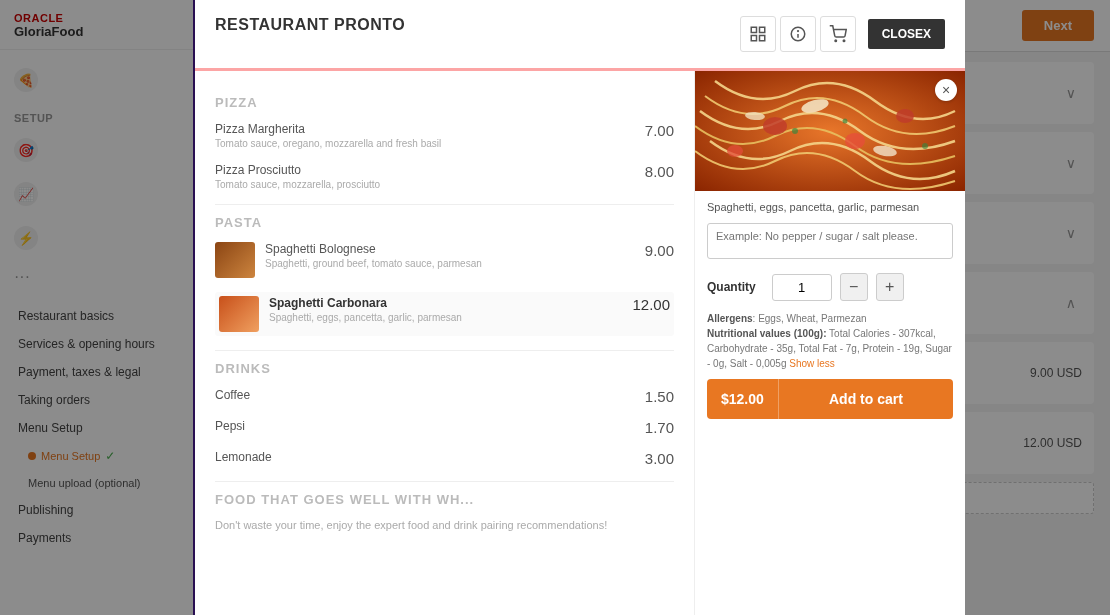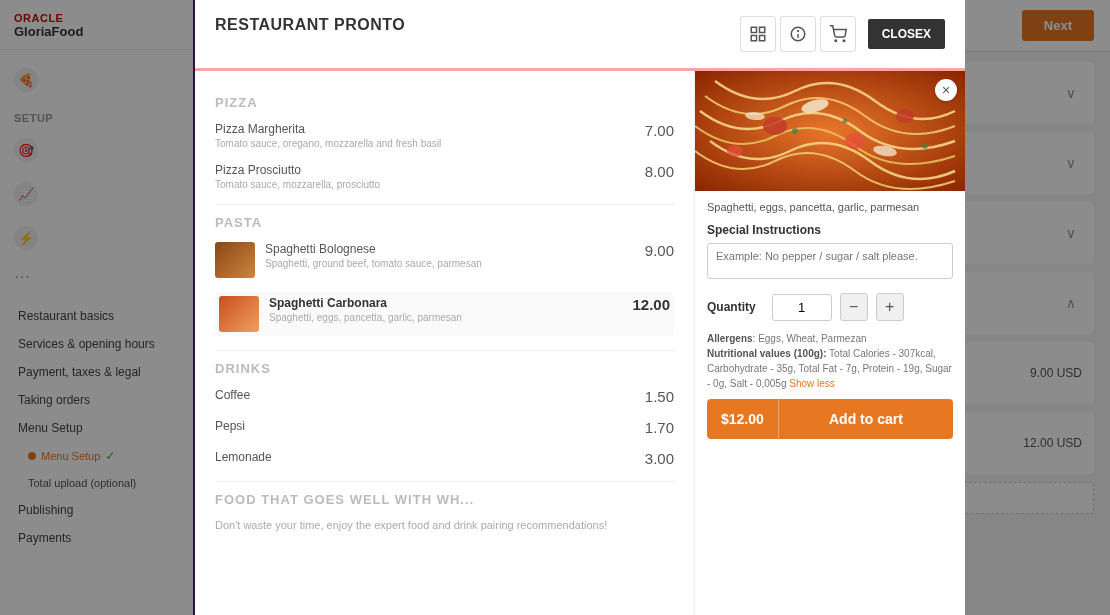--- a/index.html
+++ b/index.html
@@ -264,21 +264,21 @@
       background: #ddd;
       border-radius: 3px;
       flex-shrink: 0;
       overflow: hidden;
     }
     .menu-entry-info { flex: 1; }
     .menu-entry-name { font-size: 12px; color: #555; }
     .menu-entry-name.selected { color: #333; font-weight: bold; }
     .menu-entry-desc { font-size: 10px; color: #aaa; margin-top: 2px; }
     .menu-entry-price { font-size: 15px; color: #555; white-space: nowrap; }
-    .menu-entry-price.bold { font-weight: bold; color: #333; }
+    .menu-entry-price.bold { font-weight: normal; color: #333; }
     .divider { border: none; border-top: 1px solid #eee; margin: 10px 0; }
 
     
     .detail-panel {
       width: 270px;
       flex-shrink: 0;
       overflow-y: auto;
       padding: 0;
       position: relative;
     }
@@ -421,21 +421,21 @@
     <div class="sidebar-ellipsis">···</div>
   </div>
   <div class="sidebar-nav-item">Restaurant basics</div>
   <div class="sidebar-nav-item">Services &amp; opening hours</div>
   <div class="sidebar-nav-item">Payment, taxes &amp; legal</div>
   <div class="sidebar-nav-item">Taking orders</div>
   <div class="sidebar-nav-item">Menu Setup</div>
   <div class="sidebar-nav-item sub active">
     <span class="sidebar-dot"></span><span>Menu Setup</span><span class="sidebar-check">✓</span>
   </div>
-  <div class="sidebar-nav-item sub">Total upload (optional)</div>
+  <div class="sidebar-nav-item sub">Menu upload (optional)</div>
   <div class="sidebar-nav-item">Publishing</div>
   <div class="sidebar-nav-item">Payments</div>
 </div>
 
 <div class="main-content">
   <div class="top-bar">
     <button class="preview-btn">Preview &amp; Test Ordering</button>
     <button class="next-btn">Next</button>
   </div>
   <div class="menu-list">
@@ -645,21 +645,20 @@
             <circle cx="100" cy="60" r="3" fill="#2d8a40" opacity="0.7"></circle>
             <circle cx="150" cy="50" r="2.5" fill="#2d8a40" opacity="0.7"></circle>
             <circle cx="230" cy="75" r="3" fill="#2d8a40" opacity="0.65"></circle>
           </g>
         </svg>
       </div>
 
       <div class="detail-content">
         <div class="detail-ingredients">Spaghetti, eggs, pancetta, garlic, parmesan</div>
 
-        <div class="detail-label">Special Instructions</div>
         <textarea class="detail-textarea" placeholder="Example: No pepper / sugar / salt please." style=""></textarea>
 
         <div class="detail-quantity-row">
           <span class="quantity-label">Quantity</span>
           <input type="text" class="quantity-input" value="1" style="">
           <button class="qty-btn">−</button>
           <button class="qty-btn">+</button>
         </div>
 
         <div class="allergen-section">

